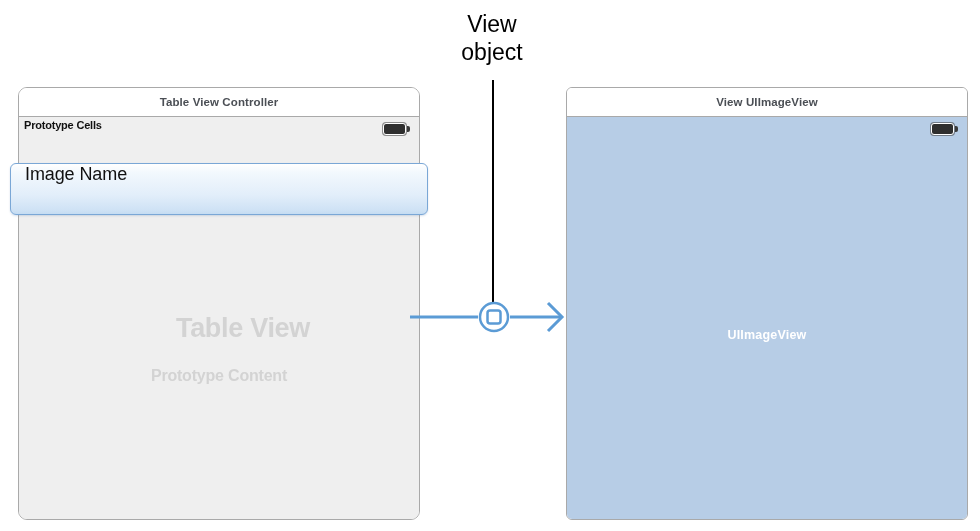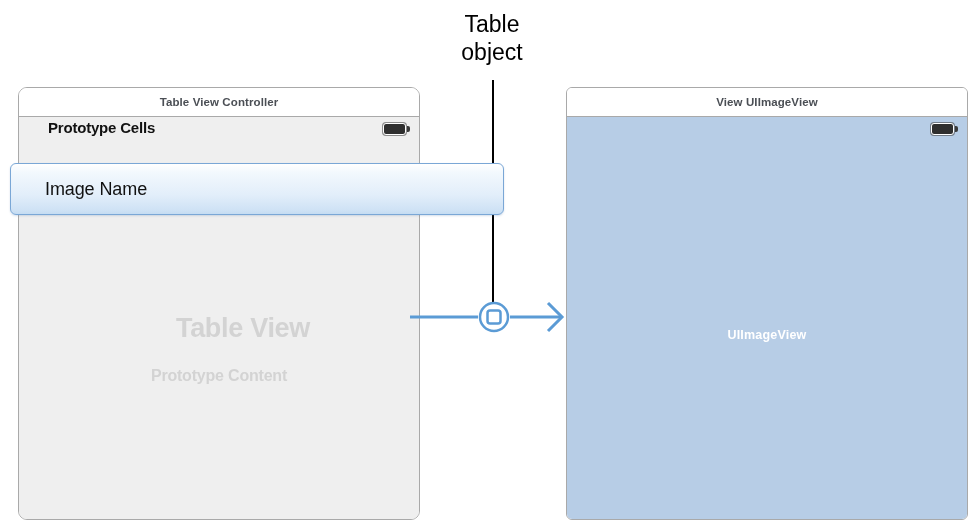--- a/index.html
+++ b/index.html
@@ -85,23 +85,23 @@
   .tv-statusbar {
     position: absolute;
     left: 0;
     top: 0;
     right: 0;
     height: 21px;
     background: #efefef;
   }
   .section-header {
     position: absolute;
-    left: 29px;
+    left: 5px;
     top: 2px;
-    font-size: 15px;
+    font-size: 11px;
     font-weight: bold;
     color: #111111;
     letter-spacing: -0.2px;
     text-align: center;
   }
   .tv-watermark {
     position: absolute;
     left: 0;
     right: 0;
     top: 196px;
@@ -121,35 +121,34 @@
     font-weight: bold;
     color: #d3d3d3;
     letter-spacing: -0.2px;
   }
 
   
   .proto-cell {
     position: absolute;
     left: -8px;
     top: 47px;
-    width: 494px;
+    width: 418px;
     height: 52px;
     box-sizing: border-box;
     border: 1px solid #7aa7d6;
     border-radius: 6px;
     background: linear-gradient(to bottom,
                 #ffffff 0%,
                 #f2f8fd 18%,
                 #e2eefa 62%,
                 #cfe2f5 92%,
                 #c5dcf2 100%);
     box-shadow: 0 1px 2px rgba(90,130,180,0.25);
     display: flex;
-    align-items: center;
-    padding-left: 34px;
+    padding-left: 14px;
   }
   .proto-cell-label {
     font-size: 18px;
     color: #111111;
     letter-spacing: -0.1px;
   }
 
   
   #scene-view {
     left: 566px;
@@ -210,21 +209,21 @@
     top: 292px;
     width: 170px;
     height: 50px;
   }
 </style>
 </head>
 <body>
 
 <div class="canvas">
 
-  <div class="annotation">Table
+  <div class="annotation">View
 object</div>
   <div class="annotation-leader"></div>
 
   <div class="scene" id="scene-table">
     <div class="scene-titlebar">
       <span class="scene-title">Table View Controller</span>
     </div>
     <div class="scene-body">
       <div class="tv-surface">
 

